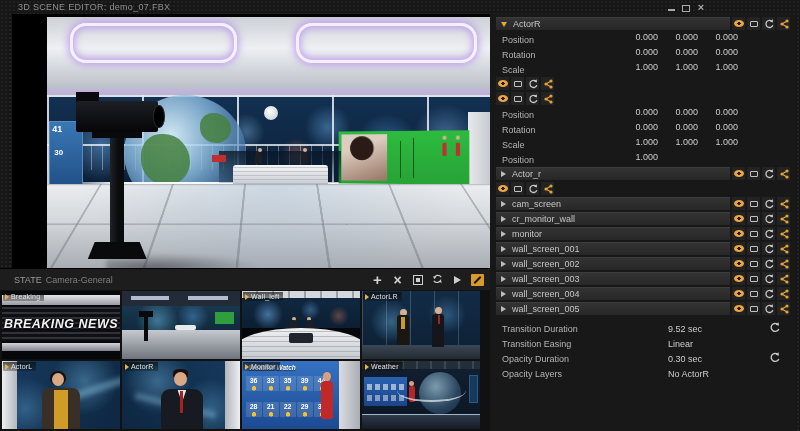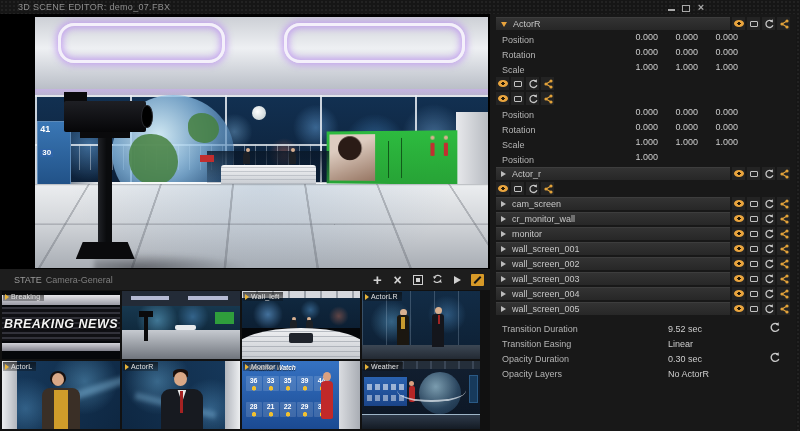--- a/index.html
+++ b/index.html
@@ -13,21 +13,21 @@
   .titlebar { position:absolute; left:0; top:0; width:712px; height:14px;
               display:flex; align-items:center; padding:0 6px 0 18px;
               font-size:9px; color:#8e8e8e; letter-spacing:.3px; }
   .wincontrols { margin-left:auto; display:flex; gap:5px; align-items:center; }
   .wc { width:10px; height:9px; display:flex; align-items:flex-end; justify-content:center; color:#a8a8a8; }
   .wc-min i { display:block; width:7px; height:2px; background:#a8a8a8; margin-bottom:1px; }
   .wc-max i { display:block; width:8px; height:7px; border:1px solid #a8a8a8; }
   .wc-close { font-size:11px; line-height:9px; font-weight:bold; }
 
   
-  .viewport { position:absolute; left:0; top:14px; width:490px; height:296px; background:#000; }
+  .viewport { position:absolute; left:12px; top:14px; width:490px; height:296px; background:#000; }
   .scene { position:absolute; left:35px; top:3px; right:2px; bottom:5px; overflow:hidden;
            background:linear-gradient(180deg,#0e1c30 0%,#0d2036 55%,#10243a 60%); }
   .ly { position:absolute; }
 
   .ceiling { left:0; top:0; width:100%; height:27%;
              background:linear-gradient(180deg,#cdd0d6 0%,#eef0f3 40%,#b2b7c1 100%); }
   .ring { border:3px solid #f4f0fb; border-radius:16px;
           box-shadow:0 0 7px 2px rgba(190,150,240,.85), inset 0 0 7px 2px rgba(190,150,240,.85); }
   .glowline { left:0; top:25%; width:100%; height:4%;
               background:linear-gradient(180deg, rgba(205,170,245,.55), rgba(205,170,245,0)); }

